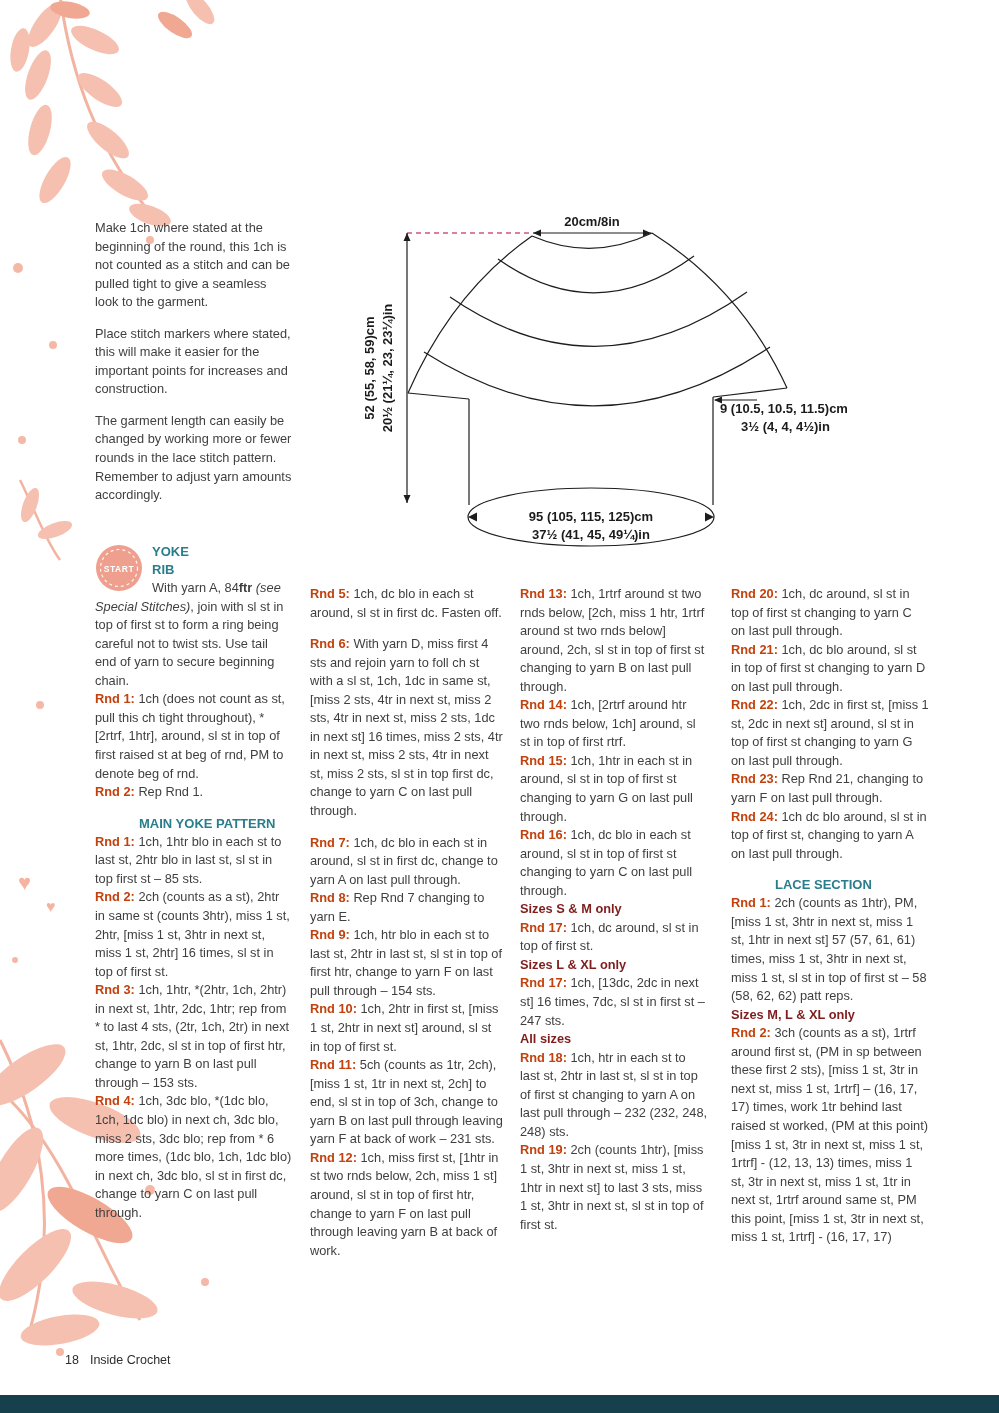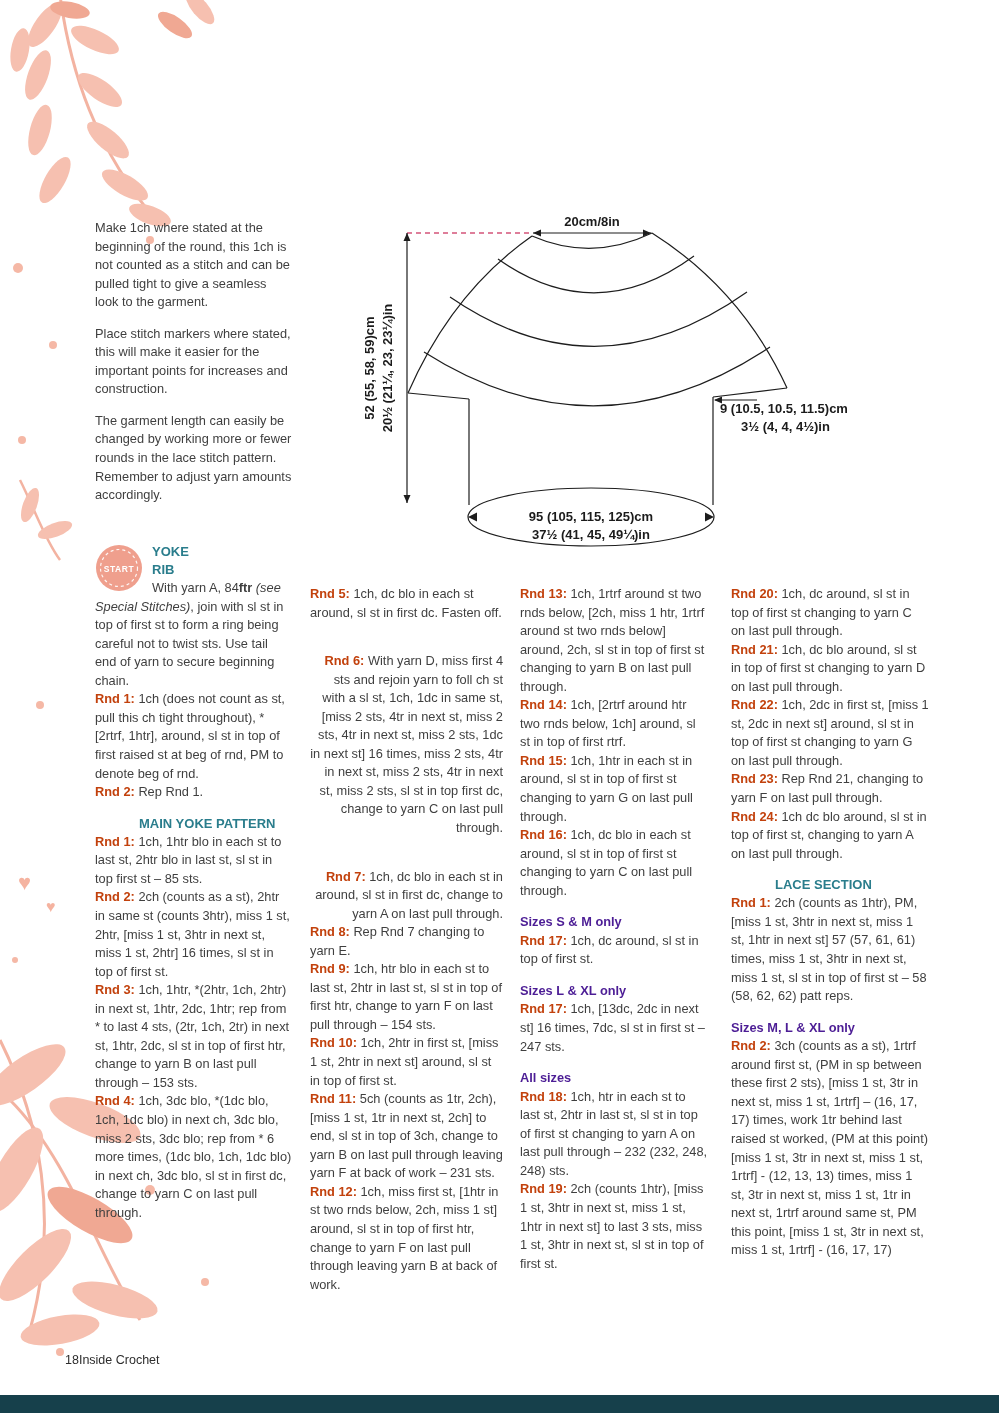--- a/index.html
+++ b/index.html
@@ -9,39 +9,39 @@
     font-family:"Liberation Sans","DejaVu Sans",sans-serif;
     color:#3f3f3f; overflow:hidden;
   }
   .col { position:absolute; font-size:12.8px; line-height:1.45; }
   .col1 { left:95px;  top:219px; width:197px; }
   .col2 { left:310px; top:585px; width:193px; }
   .col3 { left:520px; top:585px; width:188px; }
   .col4 { left:731px; top:585px; width:198px; }
   .para { margin:0 0 13px 0; }
   .rnd  { margin:0; }
-  .gap  { margin-top:30px;text-align:right; }
+  .gap  { margin-top:13px; }
   .rnd b { color:#c2410c; }
   .teal-head { color:#2a7d8c; font-weight:700; font-size:13px; line-height:1.4;margin-left:44px; }
-  .sub-head  { font-weight:700; color:#4c1d95; margin-top:13px; }
+  .sub-head  { font-weight:700; color:#7f1d1d; }
   .yoke-sec { margin-top:38px; }
   .yoke-sec .para { margin:0; }
   .badge { float:left; width:48px; height:48px; margin:1px 9px 4px 0;text-decoration:underline; }
   .mt13 { margin-top:13px; }
 
   .schematic { position:absolute; left:330px; top:195px; }
   .schematic .ln { stroke:#1d1d1d; stroke-width:1.2; fill:none; }
   .schematic .dashed { stroke:#d4547a; stroke-width:1.4; fill:none; stroke-dasharray:5 4; }
   .schematic text { font:700 13px "Liberation Sans",sans-serif; fill:#1b1b1b; }
   .schematic .arrow { fill:#1d1d1d; stroke:none; }
 
   .decor { position:absolute; left:0; top:0; pointer-events:none; }
 
   .footer { position:absolute; left:65px; top:1353px; font-size:12.5px; color:#2d2d2d; }
-  .footer .ft { }
+  .footer .ft { margin-left:11px; }
   .bottom-bar { position:absolute; left:0; top:1395px; width:999px; height:18px; background:#16404b; }
 </style>
 </head>
 <body>
 
 <svg class="decor" width="270" height="1413" viewBox="0 0 270 1413">
   <g fill="#f6c0b0">
     <path d="M 60 -5 C 70 70 95 150 160 225" stroke="#f3b3a1" stroke-width="3" fill="none"></path>
     <ellipse rx="26" ry="10" transform="translate(45 25) rotate(-55)"></ellipse>
     <ellipse rx="26" ry="10" transform="translate(95 40) rotate(25)"></ellipse>

